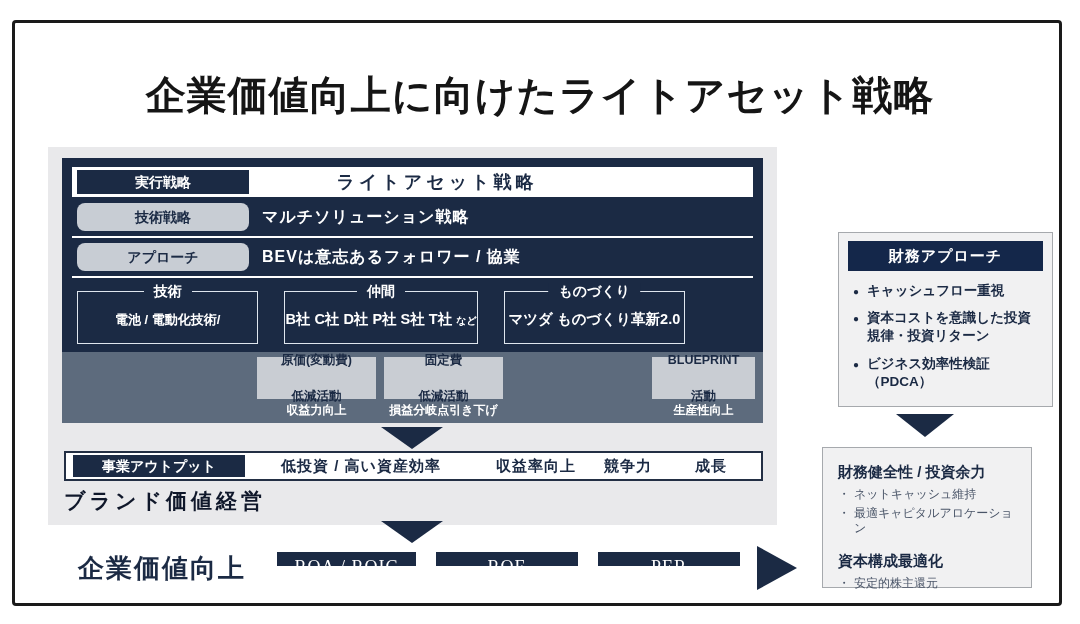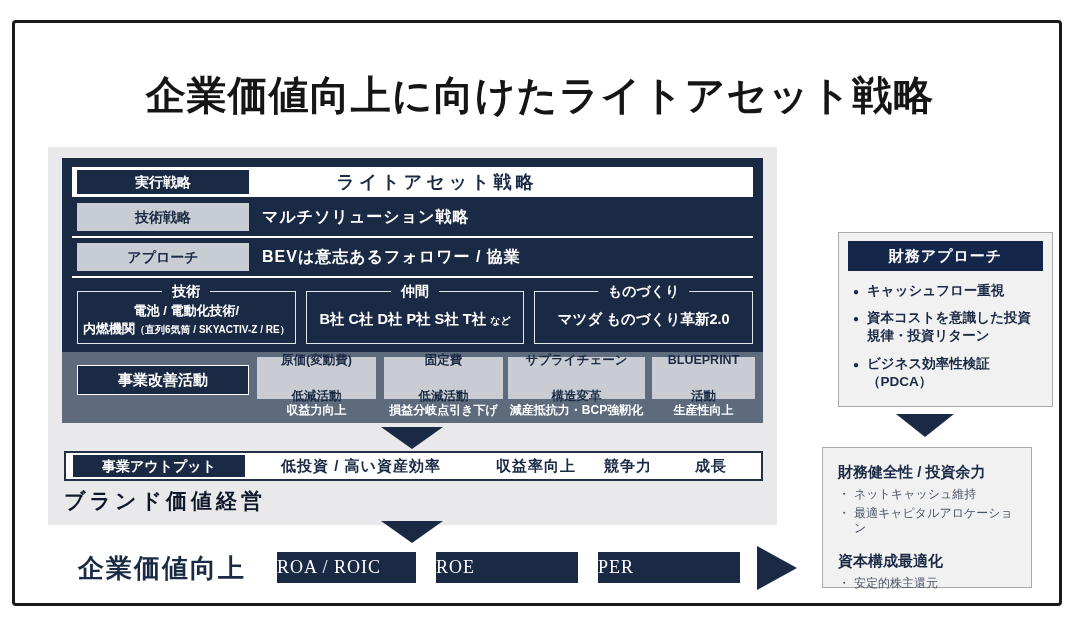--- a/index.html
+++ b/index.html
@@ -20,26 +20,26 @@
   .panel { position:absolute; left:48px; top:147px; width:729px; height:378px; background:#e9e9eb; }
   .navy  { position:absolute; left:62px; top:158px; width:701px; height:194px; background:#1b2a44;padding-left:42px; }
 
   .row1 { position:absolute; left:10px; top:9px; width:681px; height:30px; background:#ffffff; }
   .row1 .lbl { position:absolute; left:5px; top:3px; width:172px; height:24px; background:#1b2a44;
     color:#fff; font-weight:bold; font-size:14px; line-height:24px; text-align:center; }
   .row1 .val { position:absolute; left:190px; top:0; width:350px; height:30px; line-height:30px;
     text-align:center; color:#1b2a44; font-weight:bold; font-size:18px; letter-spacing:4px; }
 
   .glbl { position:absolute; left:15px; width:172px; height:28px; background:#c8cdd4;
-    color:#1b2a44; font-weight:bold; font-size:14px; line-height:28px; text-align:center; }
+    color:#1b2a44; font-weight:bold; font-size:14px; line-height:28px; text-align:center;border-radius:8px; }
   .gval { position:absolute; left:200px; width:350px; height:28px; line-height:28px;
     text-align:left; color:#ffffff; font-weight:bold; font-size:16px; letter-spacing:1px; }
   .sep { position:absolute; left:10px; width:681px; height:2px; background:#ffffff; }
 
-  .pillars { position:absolute; left:15px; top:133px; width:676px; height:53px; display:flex; gap:10px; }
+  .pillars { position:absolute; left:15px; top:133px; width:608px; height:53px; display:flex; gap:26px; }
   .pillar { flex:1; position:relative; border:1px solid #dfe6ee; display:flex; flex-direction:column;
     align-items:center; justify-content:center; padding-top:5px; }
   .pillar .legend { position:absolute; top:-9px; left:50%; transform:translateX(-50%);
     background:#1b2a44; padding:0 10px; color:#fff; font-weight:bold; font-size:14px; white-space:nowrap; }
   .pillar .l { color:#fff; font-weight:bold; font-size:13px; line-height:1.35; white-space:nowrap; }
   .pillar .l .small { font-size:10px; font-weight:bold; }
   .pillar .big { font-size:14.5px; }
 
   .slate { position:absolute; left:62px; top:352px; width:701px; height:71px; background:#5d6b7d; }
   .slate .lbl { position:absolute; left:15px; top:13px; width:172px; height:30px; background:#1b2a44;
@@ -59,23 +59,23 @@
   .outrow .lbl { position:absolute; left:7px; top:2px; width:172px; height:22px; background:#1b2a44;
     color:#fff; font-weight:bold; font-size:14px; line-height:22px; text-align:center; }
   .outrow .item { position:absolute; top:0; line-height:26px; font-weight:bold; font-size:15px;
     color:#1b2a44; letter-spacing:1px; transform:translateX(-50%); white-space:nowrap; }
 
   .brand { position:absolute; left:64px; top:487px; width:699px; 
     font-size:21px; font-weight:bold; color:#0f172a; letter-spacing:4px; }
 
   .bottom-label { position:absolute; left:78px; top:551px; height:34px; line-height:34px;
     font-size:26px; font-weight:bold; color:#1b2a44; letter-spacing:2px; }
-  .kpi { position:absolute; top:552px; height:31px; background:#1b2a44; color:#ffffff;
+  .kpi { position:absolute; top:552px; height:14px; background:#1b2a44; color:#ffffff;
     font-family:"Liberation Serif","DejaVu Serif",serif; font-size:18px; line-height:31px;
-    letter-spacing:1px; }
+    text-align:center; letter-spacing:1px; }
   .right-arrow { position:absolute; left:757px; top:546px; width:0; height:0;
     border-top:22px solid transparent; border-bottom:22px solid transparent; border-left:40px solid #1b2a44; }
 
   .finbox { position:absolute; left:822px; top:232px; width:215px; height:175px;
     background:#f1f1f2; border:1px solid #a6a9ad;margin-left:16px; }
   .finbox .hdr { margin:8px 9px 11px 9px; height:30px; background:#14274a; color:#fff;
     font-weight:bold; font-size:15px; line-height:30px; text-align:center; letter-spacing:1px; }
   .finbox .bl { display:flex; gap:8px; padding:0 8px 0 14px; margin-bottom:9px;
     font-size:13.5px; font-weight:bold; color:#1b2a44; line-height:1.35; }
   .finbox .bl .mk { font-size:10px; padding-top:3px; }
@@ -109,59 +109,50 @@
   <div class="sep" style="top:78px"></div>
 
   <div class="glbl" style="top:85px">アプローチ</div>
   <div class="gval" style="top:85px">BEVは意志あるフォロワー / 協業</div>
   <div class="sep" style="top:118px"></div>
 
   <div class="pillars">
     <div class="pillar">
       <div class="legend">技術</div>
       <div class="l">電池 / 電動化技術/</div>
-      <div class="l"><span>内燃機関</span><span class="small">（直列6気筒 / SKYACTIV-Z / RE）</span></div>
     </div>
     <div class="pillar">
       <div class="legend">仲間</div>
       <div class="l big"><span>B社 C社 D社 P社 S社 T社</span> <span class="small">など</span></div>
     </div>
     <div class="pillar">
       <div class="legend">ものづくり</div>
       <div class="l big">マツダ ものづくり革新2.0</div>
     </div>
   </div>
 </div>
 
 <div class="slate">
-  <div class="lbl">事業改善活動</div>
 
   <div class="imp" style="left:195px; width:119px">
     <div class="box">
       <span>原価(変動費)</span>
       <span>低減活動</span>
     </div>
     <div class="cap">収益力向上</div>
   </div>
 
   <div class="imp" style="left:322px; width:119px">
     <div class="box">
       <span>固定費</span>
       <span>低減活動</span>
     </div>
     <div class="cap">損益分岐点引き下げ</div>
   </div>
 
-  <div class="imp" style="left:446px; width:137px">
-    <div class="box">
-      <span>サプライチェーン</span>
-      <span>構造変革</span>
-    </div>
-    <div class="cap">減産抵抗力・BCP強靭化</div>
-  </div>
 
   <div class="imp" style="left:590px; width:103px">
     <div class="box">
       <span>BLUEPRINT</span>
       <span>活動</span>
     </div>
     <div class="cap">生産性向上</div>
   </div>
 </div>
 

